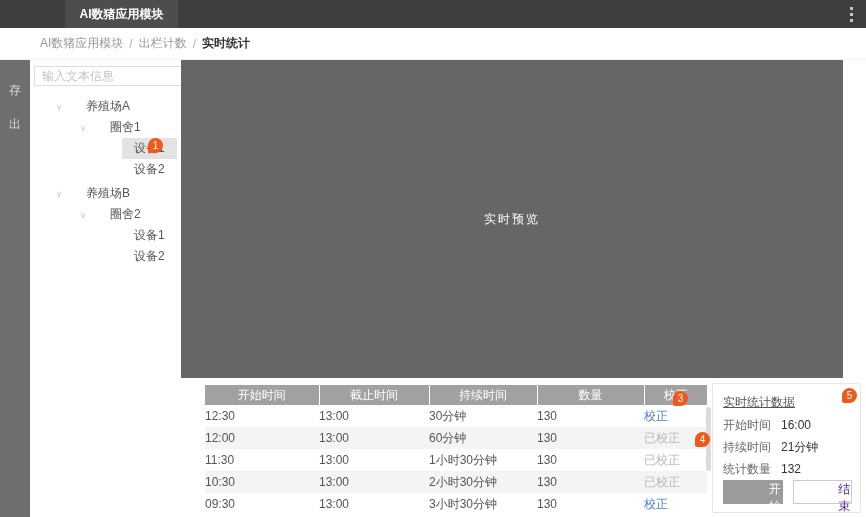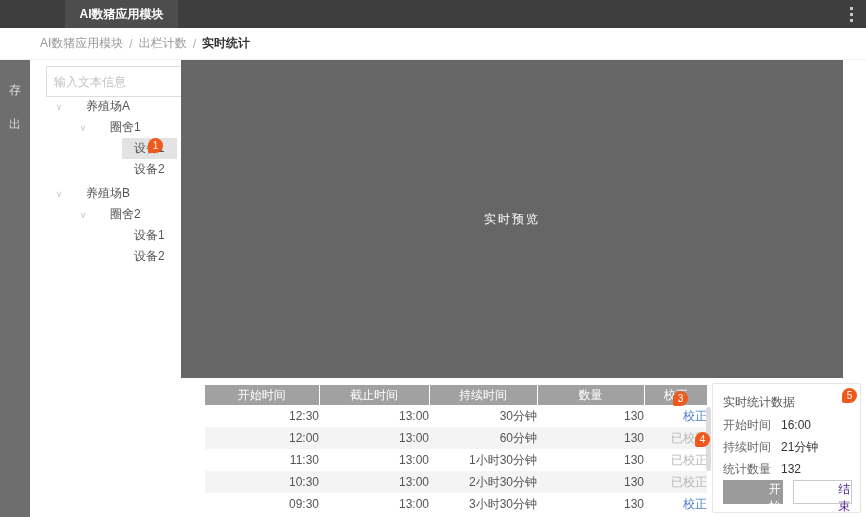--- a/index.html
+++ b/index.html
@@ -30,21 +30,21 @@
   
   .rail {
     position:absolute; left:0; top:60px; width:30px; height:457px; background:#6e6e6e;
     display:flex; flex-direction:column; align-items:center; padding-top:22px; gap:17px;
     color:#dcdcdc;
   }
   .rail span { cursor:pointer; }
   
   .tree-panel { position:absolute; left:30px; top:60px; width:169px; height:457px; background:#fff; }
   .search-box {
-    position:absolute; left:16px; top:6px; width:152px; height:31px;
+    position:absolute; left:4px; top:6px; width:152px; height:20px;
     border:1px solid #ddd; background:#fff; padding:0 7px; font-size:12px; color:#555;
     font-family:"Liberation Sans","DejaVu Sans",sans-serif; outline:none;
   }
   .search-box::placeholder { color:#c2c2c2; }
   .tree { position:absolute; left:0; top:36px; width:169px; }
   .tree-row { height:21px; display:flex; align-items:center; cursor:pointer; }
   .tree-row .chev { color:#c9c9c9; font-size:9px; width:14px; text-align:center; margin-right:8px; }
   .tree-row .lbl { padding:2px 12px; white-space:nowrap; color:#555; }
   .tree-row .lbl.selected { background:#e3e3e3; }
   .lv0 { padding-left:22px; }
@@ -57,35 +57,35 @@
     display:flex; align-items:center; justify-content:center; color:#fdfdfd; letter-spacing:2px;
   }
   
   .table-wrap { position:absolute; left:205px; top:385px; width:502px; height:132px; }
   table { border-collapse:collapse; width:502px; table-layout:fixed; }
   th {
     background:#a1a1a1; color:#fff; font-weight:normal; height:20px; font-size:12px;
     text-align:center;
   }
   th:not(:last-child) { border-right:1px solid #fff; }
-  td { height:22px; text-align:right; color:#555; }
+  td { height:22px; text-align:left; color:#555; }
   tr.alt td { background:#f4f4f4; }
   td a.fix { color:#4a7fd4; text-decoration:none; cursor:pointer; }
   td span.fixed { color:#b8b8b8; }
   .vscroll {
     position:absolute; right:-4px; top:22px; width:5px; height:64px;
     background:#dcdcdc; border-radius:3px; cursor:pointer;
   }
   
   .stat-panel {
     position:absolute; left:712px; top:383px; width:149px; height:130px;
     border:1px solid #e6e6e6; border-radius:2px; background:#fff;
     padding:10px 8px 8px 10px; display:flex; flex-direction:column;
   }
-  .stat-panel .title { color:#555; margin-bottom:3px; }
+  .stat-panel .title { color:#555; margin-bottom:3px;text-decoration:underline; }
   .stat-row { display:flex; gap:10px; height:25px; align-items:center; }
   .stat-row .s-lbl { color:#666; }
   .stat-row .s-val { color:#333; }
   .btn-row { margin-top:auto; display:flex; gap:10px; }
   .btn { height:24px; width:62px; font-size:12px; cursor:pointer;
     font-family:"Liberation Sans","DejaVu Sans",sans-serif;padding-left:44px; }
   .btn.gray { background:#9b9b9b; color:#fff; border:1px solid #9b9b9b; }
   .btn.outline { background:#fff; color:#4c1d95; border:1px solid #ccc; }
   
   .badge {

